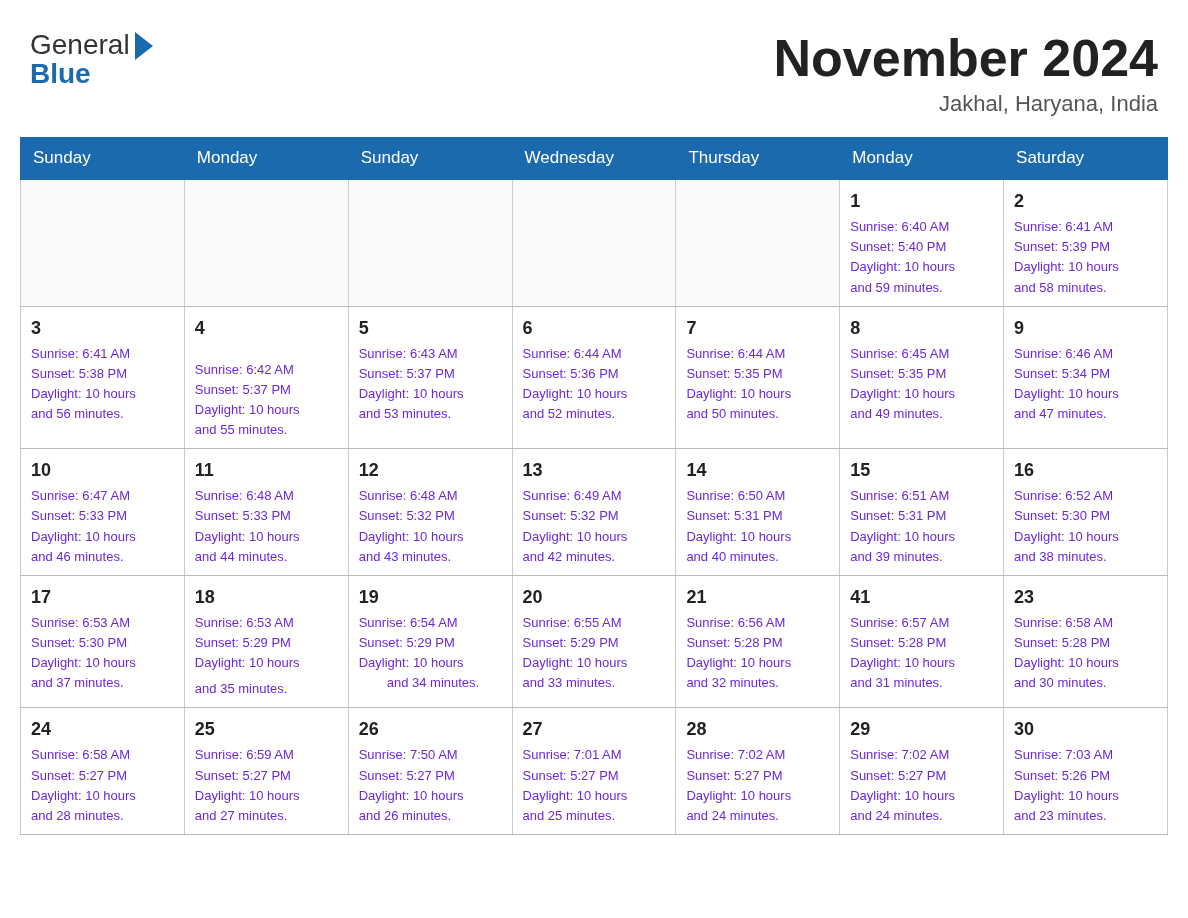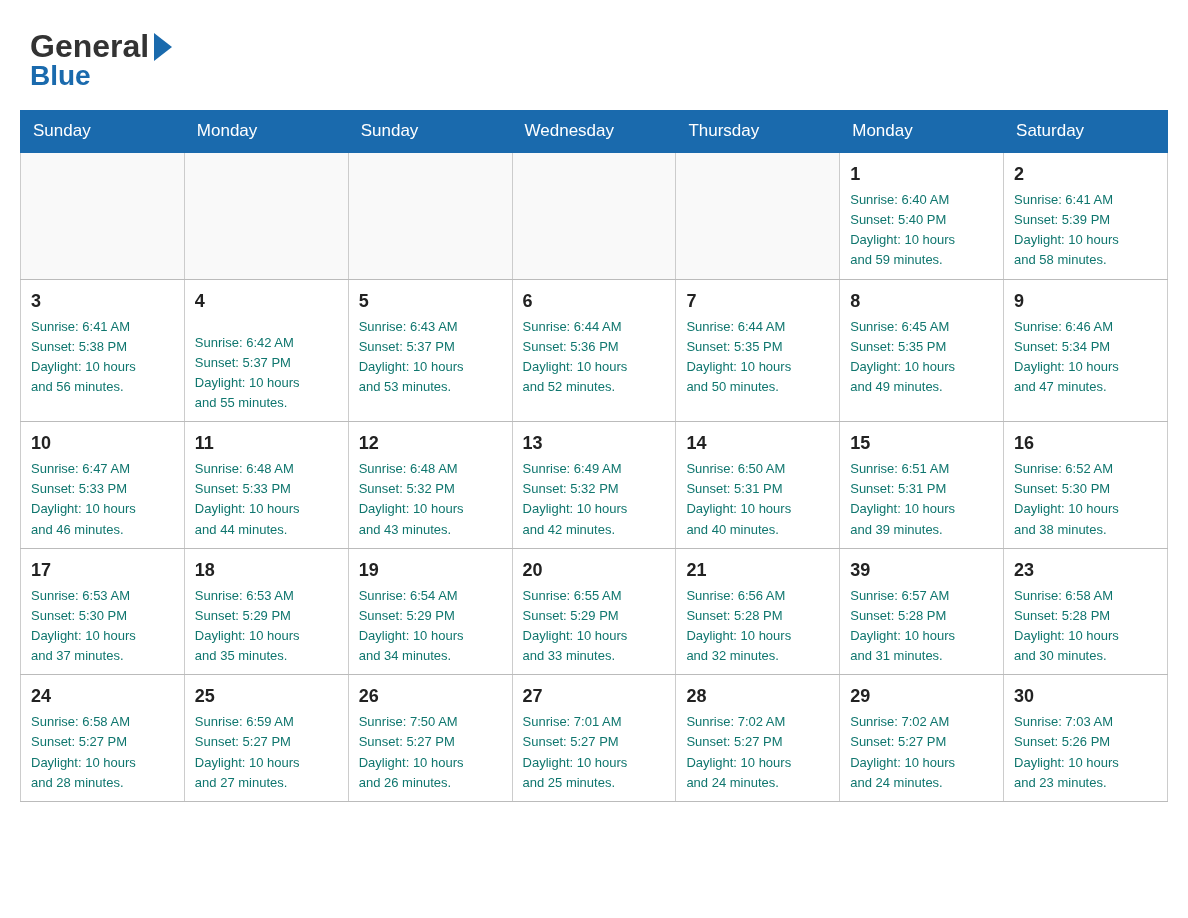--- a/index.html
+++ b/index.html
@@ -16,22 +16,22 @@
       align-items: flex-start;
       margin-bottom: 10px;
     }
     .logo {
       display: flex;
       flex-direction: column;
       align-items: flex-start;
       padding: 10px;
     }
     .logo-text-general {
-      font-size: 32px;
-      font-weight: bold;
+      font-size: 28px;
+      font-weight: normal;
       color: #333;
       line-height: 1;
     }
     .logo-text-blue {
       font-size: 28px;
       font-weight: bold;
       color: #1a6aad;
       line-height: 1;
     }
     .logo-line1 {
@@ -82,21 +82,21 @@
     }
     .day-number {
       font-size: 18px;
       font-weight: bold;
       color: #222;
       display: block;
       margin-bottom: 2px;
     }
     .day-info {
       font-size: 13px;
-      color: #0f766e;
+      color: #6d28d9;
       line-height: 1.55;
     }
     .empty-cell {
       background: #f9f9f9;
     }
     .calendar tbody tr:first-child td {
       border-top: 2px solid #1a6aad;
     }
     .calendar tbody tr td {
       border-bottom: 1px solid #bbb;
@@ -108,20 +108,24 @@
 <div class="header-area">
   <div class="logo">
     <div class="logo-line1">
       <span class="logo-text-general">General</span>
       <span style="display:inline-block;width:0;height:0;border-top:14px solid transparent;border-bottom:14px solid transparent;border-left:18px solid #1a6aad;margin-left:5px;margin-top:2px;"></span>
     </div>
     <div>
       <span class="logo-text-blue">Blue</span>
     </div>
   </div>
+  <div class="title-area">
+    <div class="month-title">November 2024</div>
+    <div class="location-title">Jakhal, Haryana, India</div>
+  </div>
 </div>
 
 <table class="calendar">
   <thead>
     <tr>
     <th>Sunday</th>
         <th>Monday</th>
         <th>Sunday</th>
         <th>Wednesday</th>
         <th>Thursday</th>
@@ -294,30 +298,30 @@
             <span style="display: block;">Daylight: 10 hours</span>
             <span style="display: block;">and 37 minutes.</span>
           </div>
         </td>
         <td>
           <span class="day-number">18</span>
           <div class="day-info">
             <span style="display: block;">Sunrise: 6:53 AM</span>
             <span style="display: block;">Sunset: 5:29 PM</span>
             <span style="display: block;">Daylight: 10 hours</span>
-            <span style="display: block;">and 35 minutes.</span>
+            <span style="display: block; margin-top: 6px;">and 35 minutes.</span>
           </div>
         </td>
         <td>
           <span class="day-number">19</span>
           <div class="day-info">
             <span style="display: block;">Sunrise: 6:54 AM</span>
             <span style="display: block;">Sunset: 5:29 PM</span>
             <span style="display: block;">Daylight: 10 hours</span>
-            <span style="display: block;">and 34 minutes.</span>
+            <span style="display: block; margin-left: 28px;">and 34 minutes.</span>
           </div>
         </td>
         <td>
           <span class="day-number">20</span>
           <div class="day-info">
             <span style="display: block;">Sunrise: 6:55 AM</span>
             <span style="display: block;">Sunset: 5:29 PM</span>
             <span style="display: block;">Daylight: 10 hours</span>
             <span style="display: block;">and 33 minutes.</span>
           </div>
@@ -325,21 +329,21 @@
         <td>
           <span class="day-number">21</span>
           <div class="day-info">
             <span style="display: block;">Sunrise: 6:56 AM</span>
             <span style="display: block;">Sunset: 5:28 PM</span>
             <span style="display: block;">Daylight: 10 hours</span>
             <span style="display: block;">and 32 minutes.</span>
           </div>
         </td>
         <td>
-          <span class="day-number">39</span>
+          <span class="day-number">41</span>
           <div class="day-info">
             <span style="display: block;">Sunrise: 6:57 AM</span>
             <span style="display: block;">Sunset: 5:28 PM</span>
             <span style="display: block;">Daylight: 10 hours</span>
             <span style="display: block;">and 31 minutes.</span>
           </div>
         </td>
         <td>
           <span class="day-number">23</span>
           <div class="day-info">

